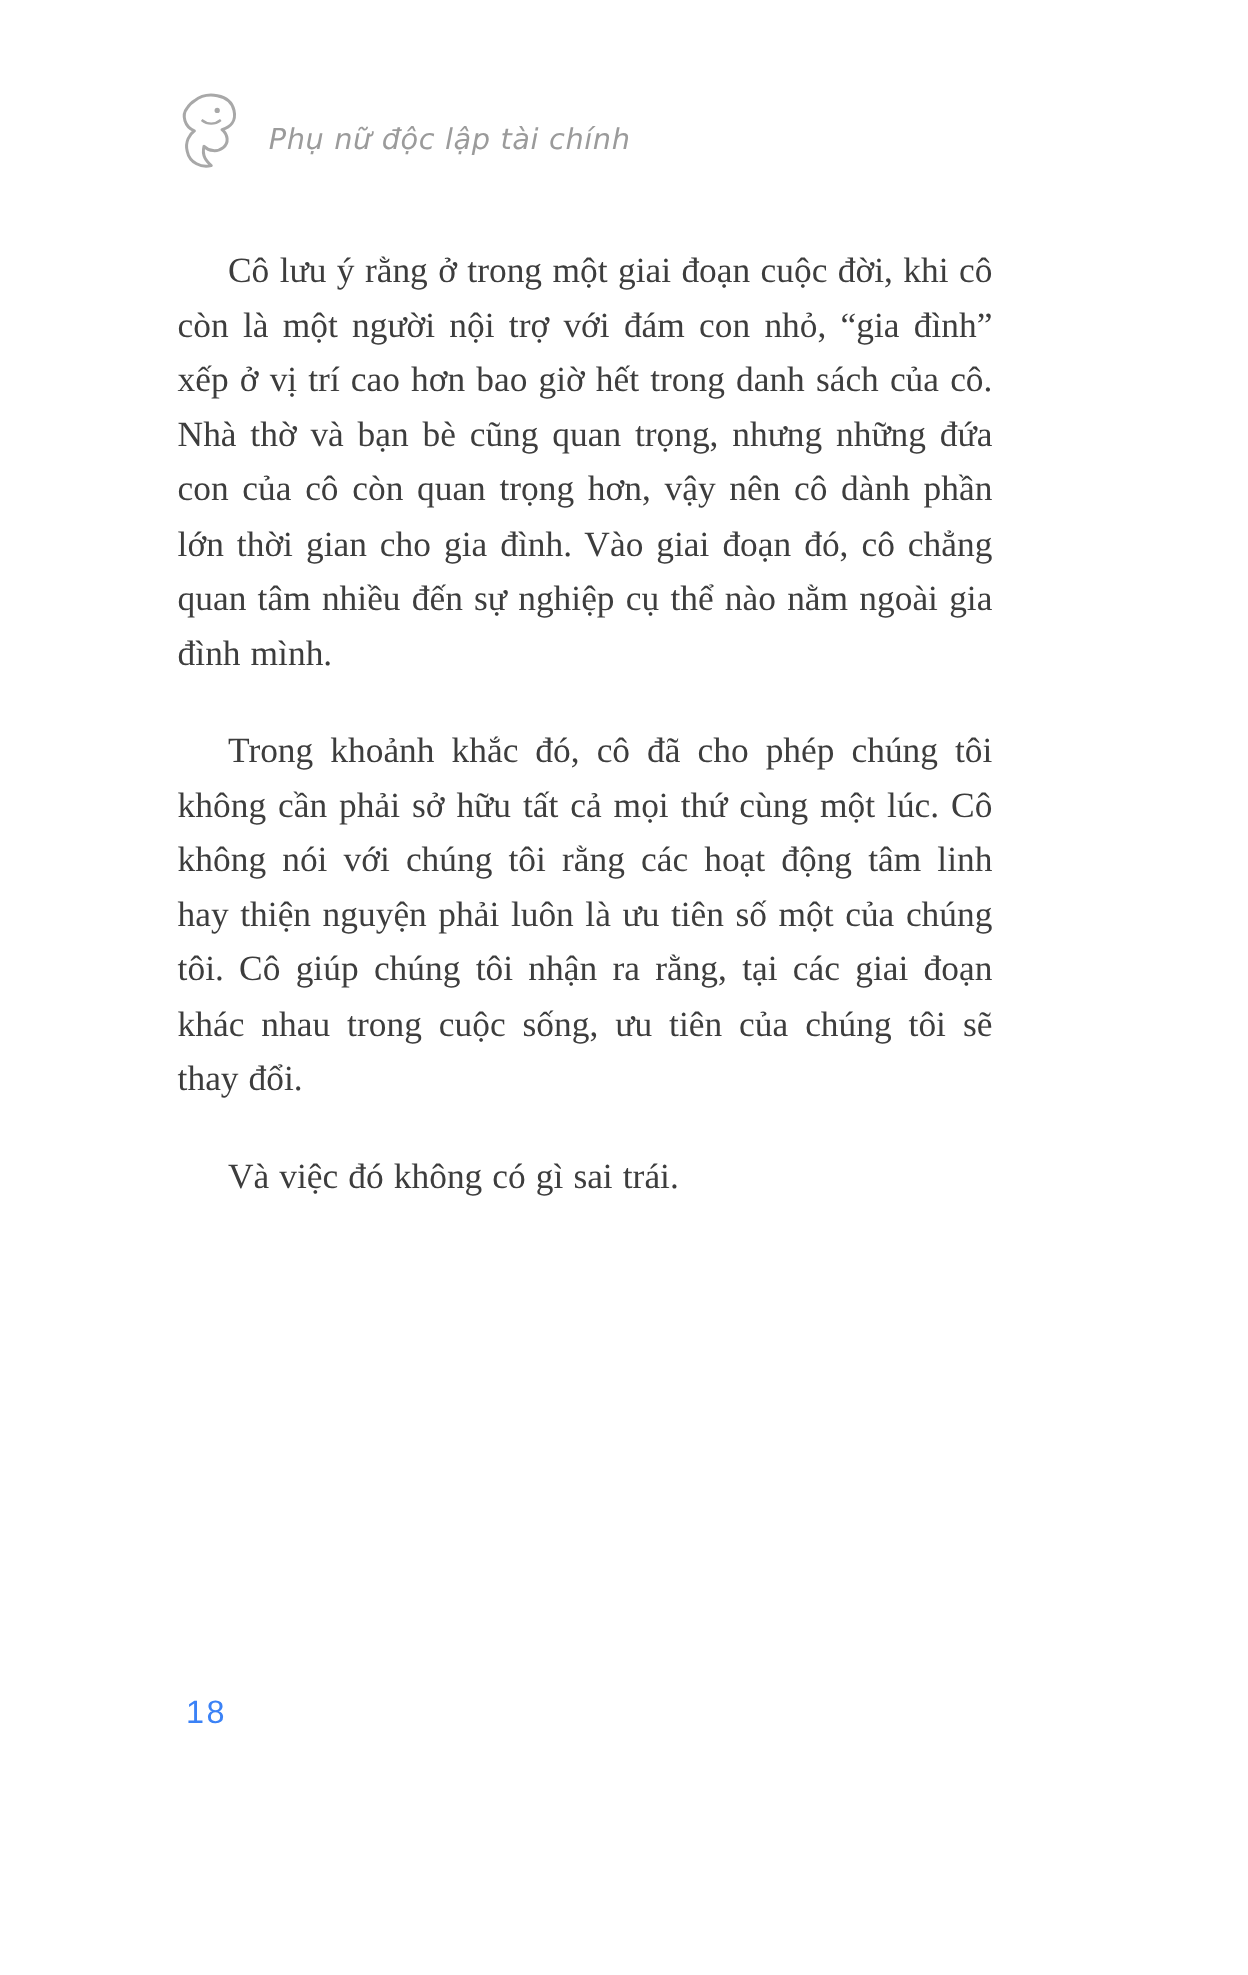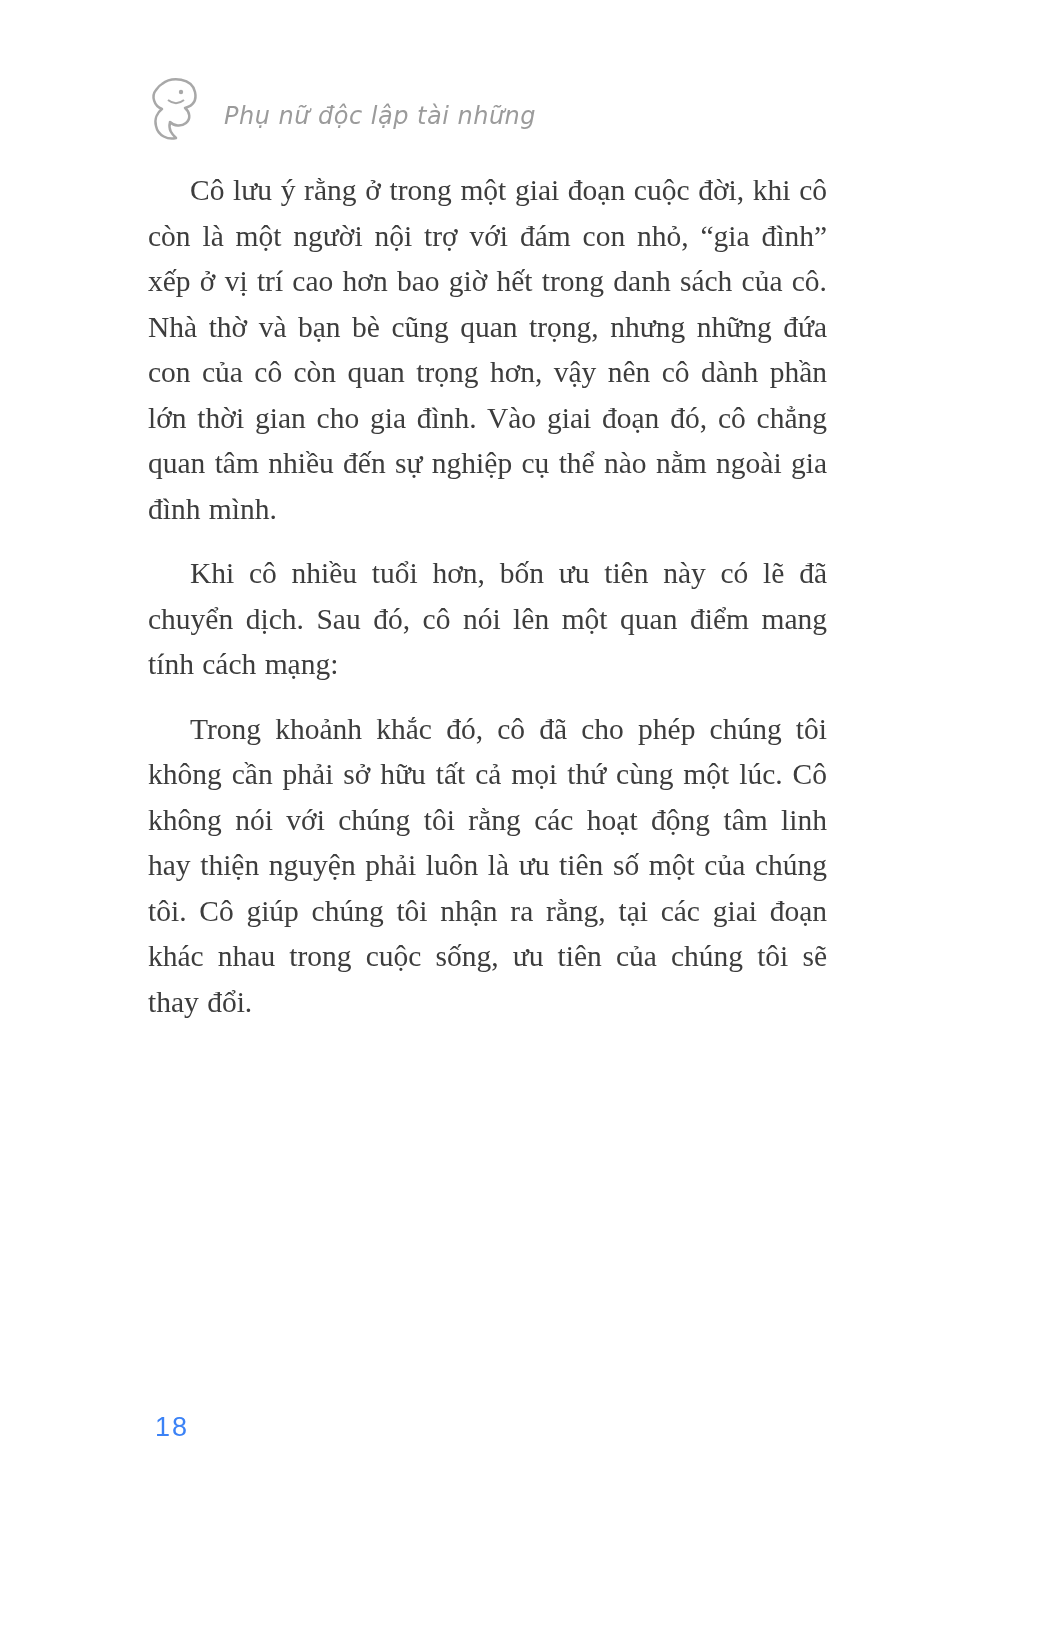--- a/index.html
+++ b/index.html
@@ -54,20 +54,21 @@
   }
 
   .content p {
     font-family: "Liberation Serif", serif;
     font-size: 29.5px;
     line-height: 45.5px;
     text-align: justify;
     text-indent: 42px;
     margin-bottom: 19px;
     word-spacing: 1px;
+    margin-top: 36px;
   }
 
   .content p.single-line {
     text-align: left;
   }
 
   
   .page-number {
     position: absolute;
     left: 155px;
@@ -94,24 +95,24 @@
                  C 33 51, 26 50, 22 46
                  C 20 54, 24 58, 28 62
                  C 20 64, 10 60, 8 50
                  C 6 42, 10 36, 14 33
                  C 6 30, 3 20, 8 14
                  C 10 11, 12 9, 14 8 Z" fill="none" stroke="#a8a8a8" stroke-width="2.5" stroke-linejoin="round"></path>
         <circle cx="33" cy="16" r="2.2" fill="#a8a8a8"></circle>
         <path d="M20 24 C 25 28, 31 28, 36 24" fill="none" stroke="#a8a8a8" stroke-width="2"></path>
       </svg>
     </div>
-    <div class="header-title">Phụ nữ độc lập tài những</div>
+    <div class="header-title">Phụ nữ độc lập tài chính</div>
   </div>
 
   <div class="content">
     <p>Cô lưu ý rằng ở trong một giai đoạn cuộc đời, khi cô còn là một người nội trợ với đám con nhỏ, “gia đình” xếp ở vị trí cao hơn bao giờ hết trong danh sách của cô. Nhà thờ và bạn bè cũng quan trọng, nhưng những đứa con của cô còn quan trọng hơn, vậy nên cô dành phần lớn thời gian cho gia đình. Vào giai đoạn đó, cô chẳng quan tâm nhiều đến sự nghiệp cụ thể nào nằm ngoài gia đình mình.</p>
-    <p>Khi cô nhiều tuổi hơn, bốn ưu tiên này có lẽ đã chuyển dịch. Sau đó, cô nói lên một quan điểm mang tính cách mạng:</p>
     <p>Trong khoảnh khắc đó, cô đã cho phép chúng tôi không cần phải sở hữu tất cả mọi thứ cùng một lúc. Cô không nói với chúng tôi rằng các hoạt động tâm linh hay thiện nguyện phải luôn là ưu tiên số một của chúng tôi. Cô giúp chúng tôi nhận ra rằng, tại các giai đoạn khác nhau trong cuộc sống, ưu tiên của chúng tôi sẽ thay đổi.</p>
+    <p class="single-line">Và việc đó không có gì sai trái.</p>
   </div>
 
   <div class="page-number">18</div>
 
 </div>
 
 </body></html>

